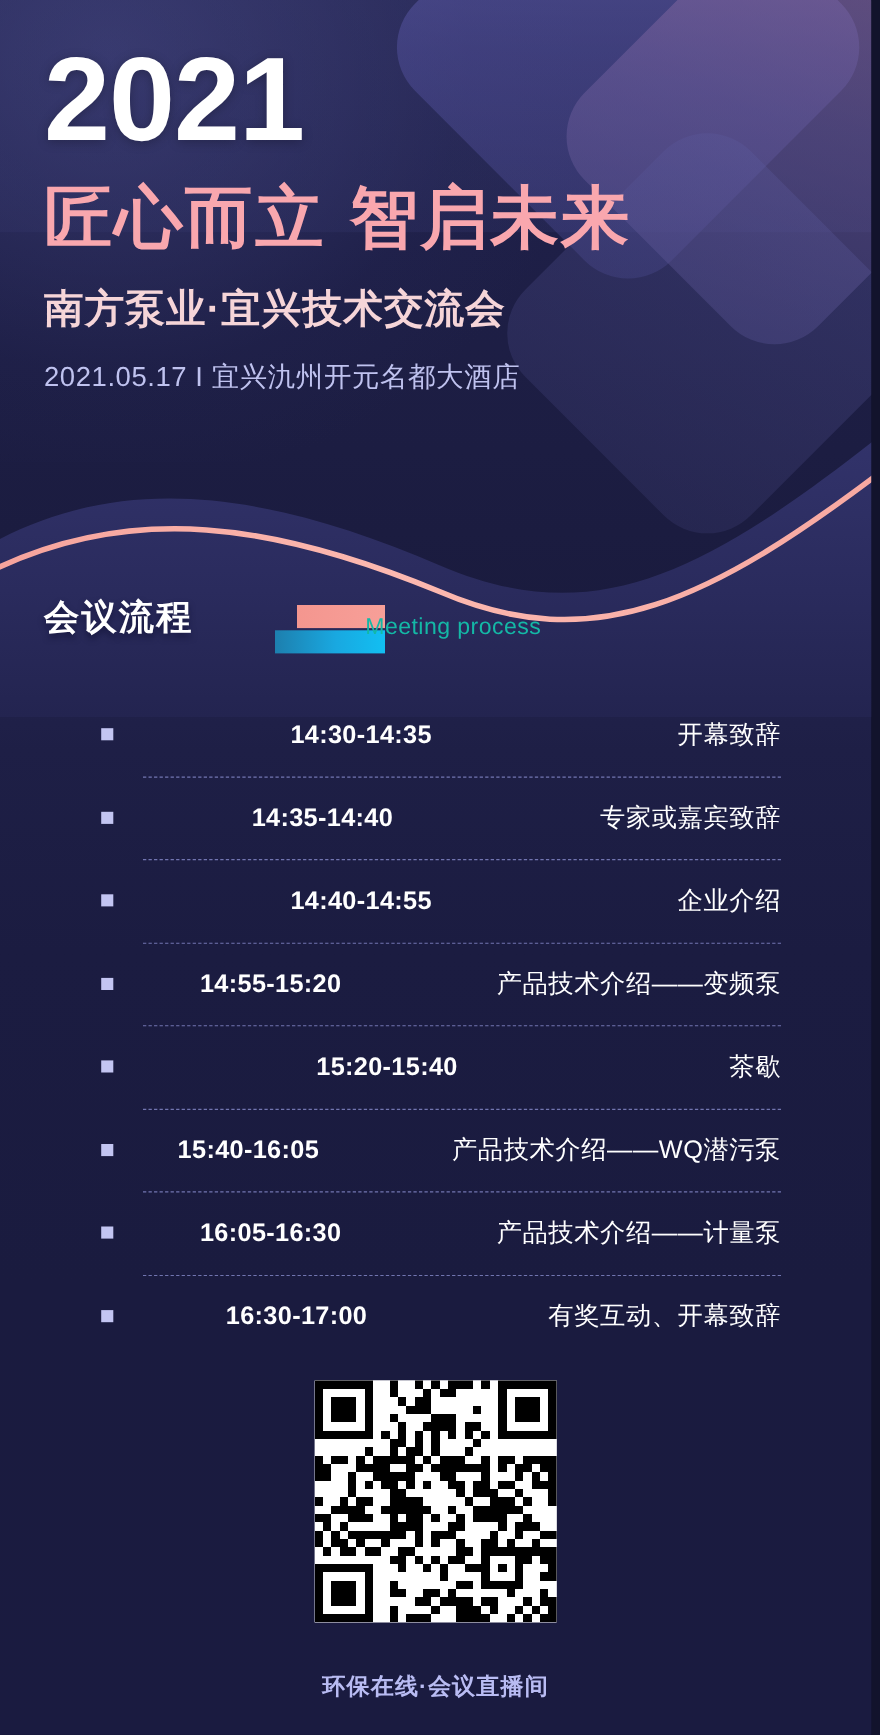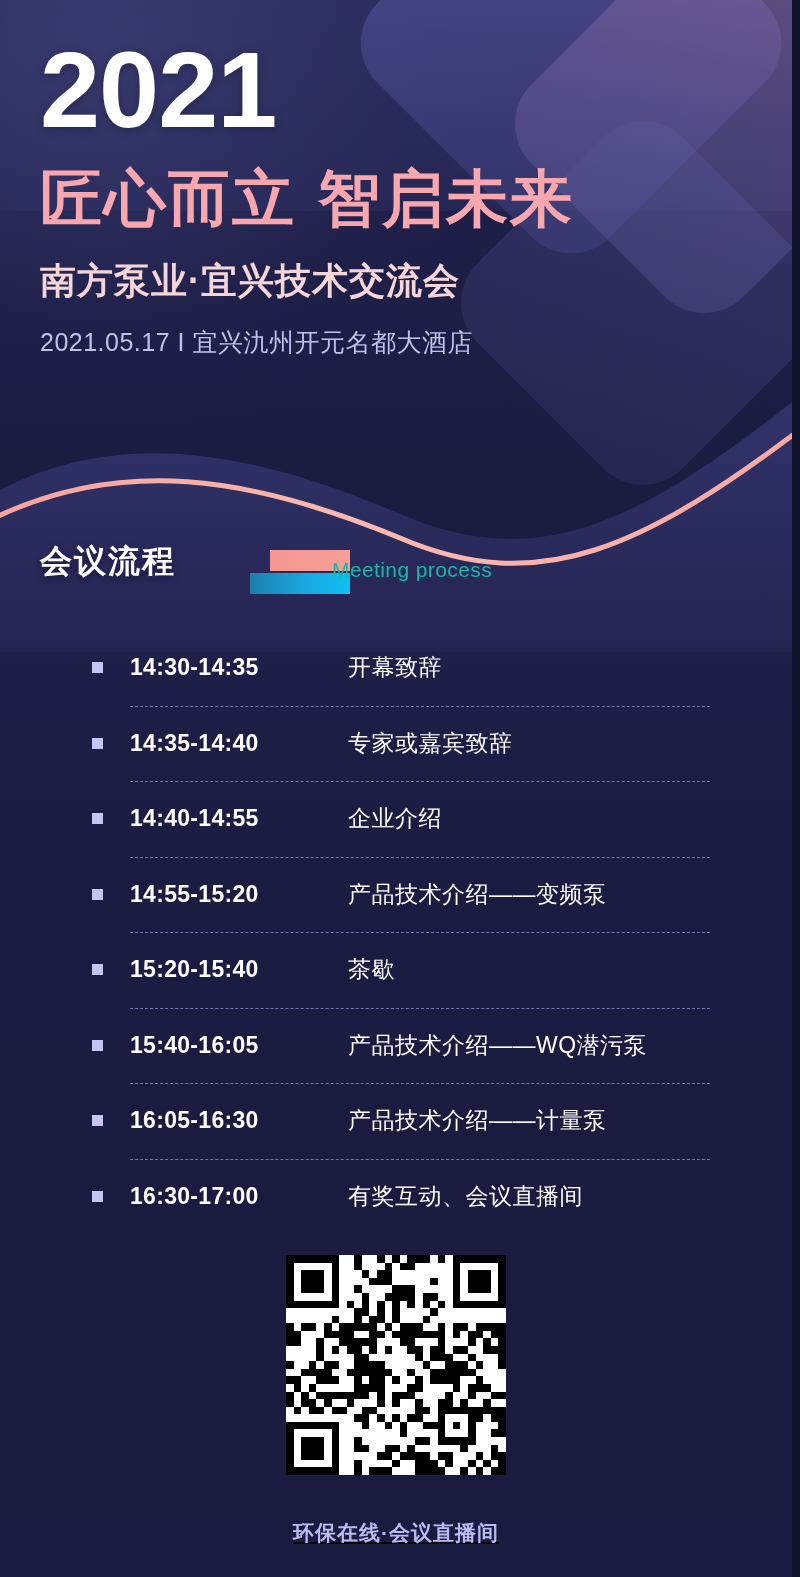--- a/index.html
+++ b/index.html
@@ -132,20 +132,21 @@
 
   
   .schedule{
     position:absolute; left:92px; top:630px; width:618px; z-index:6;
   }
   .row{
     position:relative;
     height:75.5px;
     display:flex;
     align-items:center;
+    justify-content:space-between;
   }
   .row + .row::before{
     content:"";
     position:absolute; left:38px; right:0; top:0;
     border-top:1.5px dashed #8f93d6;
     opacity:.75;
   }
   .bullet{
     width:11px; height:11px;
     background:#c3c5f2;
@@ -161,21 +162,21 @@
   }
   .topic{
     font-size:23px;
     color:#ffffff;
     letter-spacing:.5px;
   }
 
   
   .qr-block{
     position:absolute; left:0; right:0; top:1255px; z-index:6;
-    display:flex; flex-direction:column; align-items:center;text-decoration:underline;
+    display:flex; flex-direction:column; align-items:center;
   }
   .qr{
     width:220px; height:220px;
     background:#ffffff;
     padding:0;
     image-rendering:pixelated;
   }
   .qr svg{ display:block; }
   .qr-caption{
     margin-top:44px;
@@ -274,21 +275,21 @@
 
     <div class="row">
       <span class="bullet"></span>
       <span class="time">16:05-16:30</span>
       <span class="topic">产品技术介绍——计量泵</span>
     </div>
 
     <div class="row">
       <span class="bullet"></span>
       <span class="time">16:30-17:00</span>
-      <span class="topic">有奖互动、会议直播间</span>
+      <span class="topic">有奖互动、开幕致辞</span>
     </div>
 
   </div>
 
   <div class="qr-block">
     <div class="qr">
       <svg id="qr-svg" width="220" height="220" viewBox="0 0 29 29" shape-rendering="crispEdges" xmlns="http://www.w3.org/2000/svg">
         <rect width="29" height="29" fill="#ffffff"></rect>
         <g id="qr-cells" fill="#000000">
             <rect x="0" y="0" width="1" height="1"></rect>

